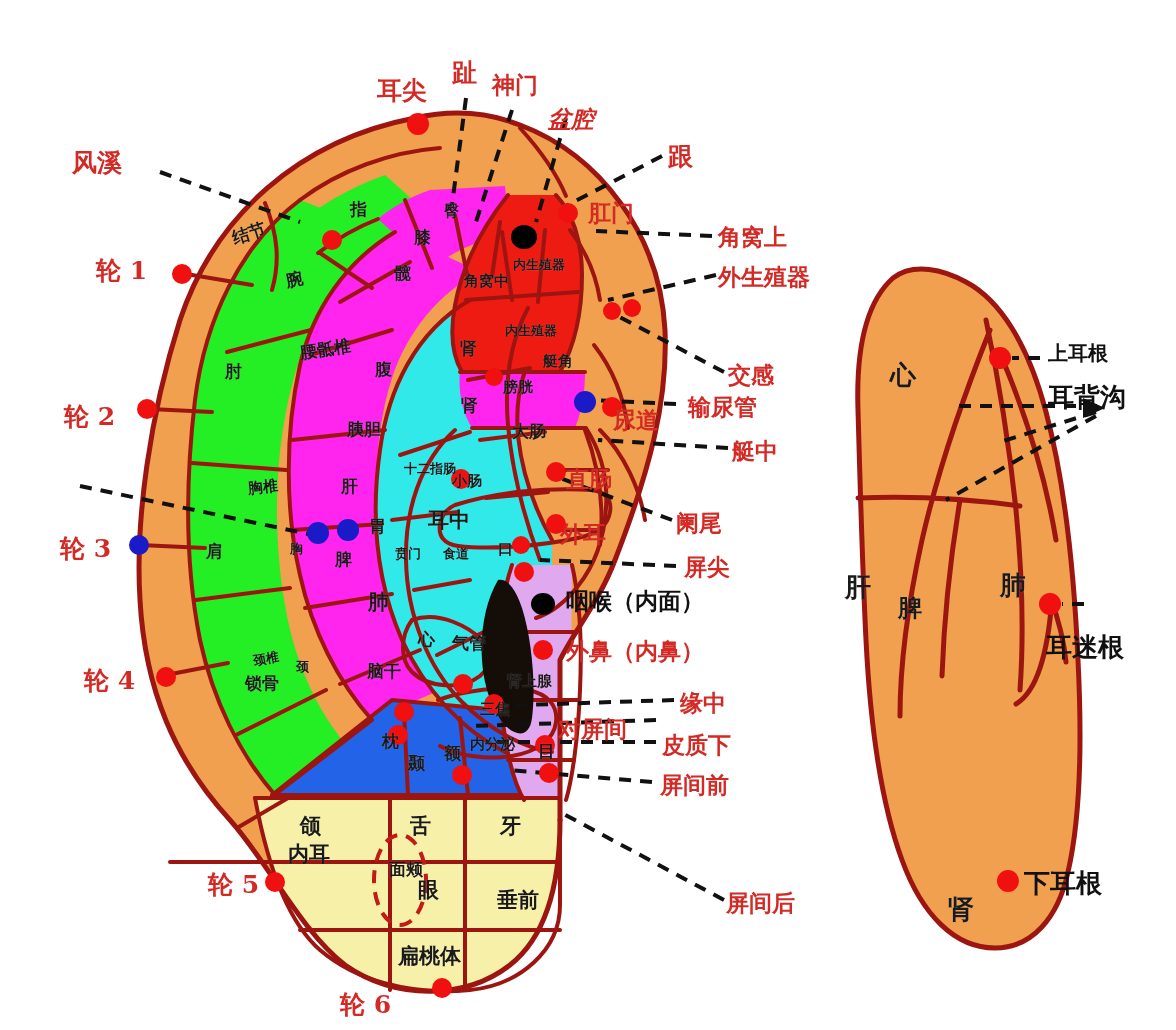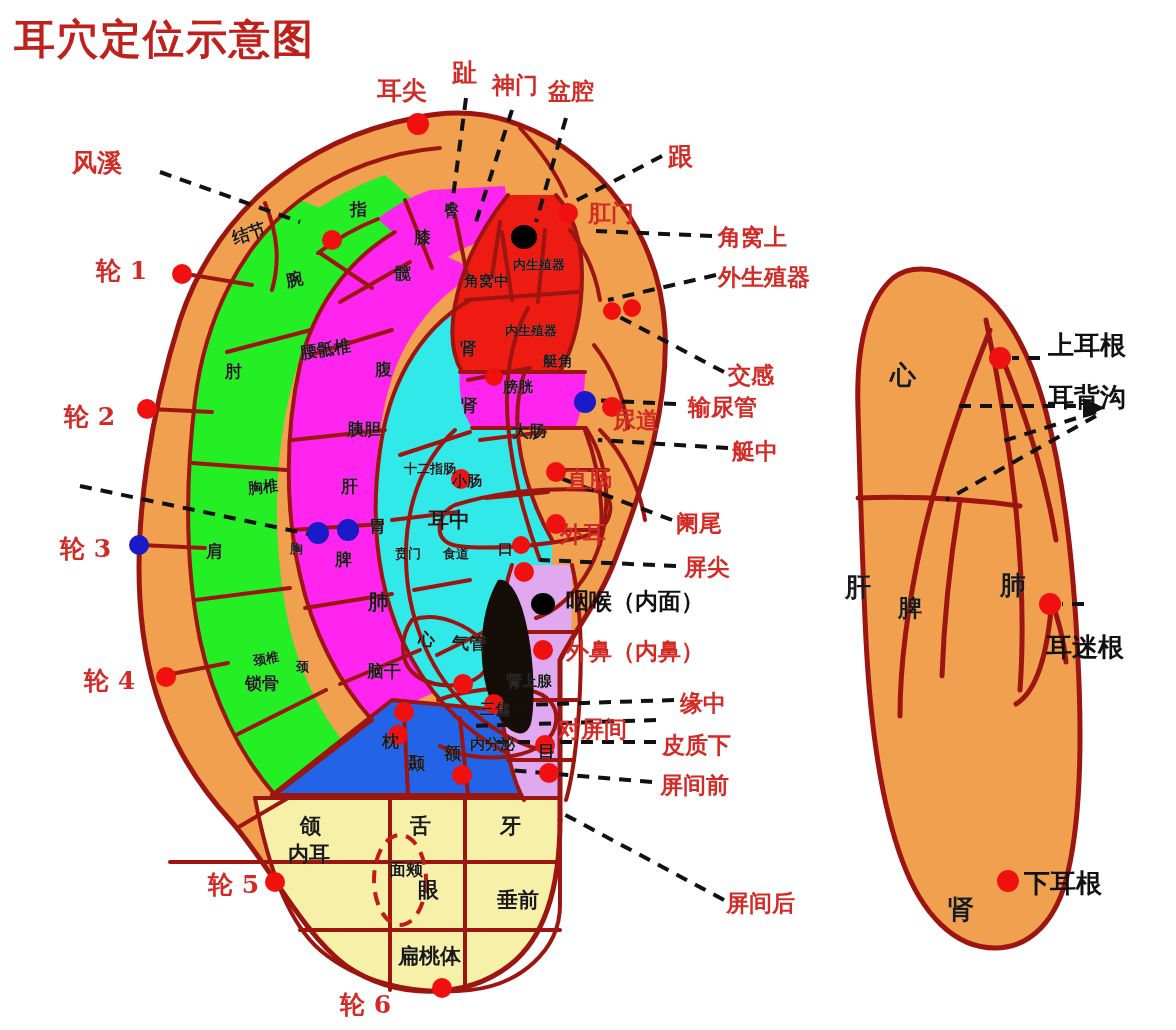--- a/index.html
+++ b/index.html
@@ -300,26 +300,25 @@
     <g stroke="#111" stroke-width="4" fill="none" stroke-dasharray="12 9">
       <path d="M1040,358 L1012,358"></path>
       <path d="M959,406 L1100,406"></path>
       <path d="M1096,412 L1000,442"></path>
       <path d="M1096,416 L946,500"></path>
       <path d="M1084,604 L1062,604"></path>
     </g>
     <path d="M1083,398 L1105,408 L1083,418 Z" fill="#111"></path>
   </svg>
 
-  <div class="title">耳穴定位示意图</div>
 
   <div class="lbl big" style="left:377px;top:74px;">耳尖</div>
   <div class="lbl big" style="left:452px;top:56px;">趾</div>
   <div class="lbl" style="left:492px;top:70px;">神门</div>
-  <div class="lbl" style="left:548px;top:76px;">盆腔</div>
+  <div class="lbl" style="left:548px;top:104px;font-style:italic;">盆腔</div>
   <div class="lbl big" style="left:668px;top:140px;">跟</div>
 
   <div class="lbl big" style="left:72px;top:146px;">风溪</div>
   <div class="lbl big" style="left:96px;top:254px;">轮 1</div>
   <div class="lbl big" style="left:64px;top:400px;">轮 2</div>
   <div class="lbl big" style="left:60px;top:532px;">轮 3</div>
   <div class="lbl big" style="left:84px;top:664px;">轮 4</div>
   <div class="lbl big" style="left:208px;top:868px;">轮 5</div>
   <div class="lbl big" style="left:340px;top:988px;">轮 6</div>
 
@@ -394,18 +393,18 @@
   <div class="rg l" style="left:418px;top:876px;">眼</div>
   <div class="rg l" style="left:497px;top:886px;">垂前</div>
   <div class="rg l" style="left:398px;top:942px;">扁桃体</div>
 
   <div class="rg" style="left:890px;top:358px;font-size:26px;">心</div>
   <div class="rg" style="left:845px;top:570px;font-size:26px;">肝</div>
   <div class="rg" style="left:898px;top:592px;font-size:24px;">脾</div>
   <div class="rg" style="left:1000px;top:568px;font-size:26px;">肺</div>
   <div class="rg" style="left:948px;top:892px;font-size:26px;">肾</div>
 
-  <div class="lbl dark" style="left:1048px;top:328px;font-size:26px;">上耳根</div>
+  <div class="lbl dark" style="left:1048px;top:340px;font-size:20px;">上耳根</div>
   <div class="lbl dark" style="left:1048px;top:380px;font-size:26px;">耳背沟</div>
   <div class="lbl dark" style="left:1046px;top:630px;font-size:26px;">耳迷根</div>
   <div class="lbl dark" style="left:1024px;top:866px;font-size:26px;">下耳根</div>
 
 </div>
 
 </body></html>

